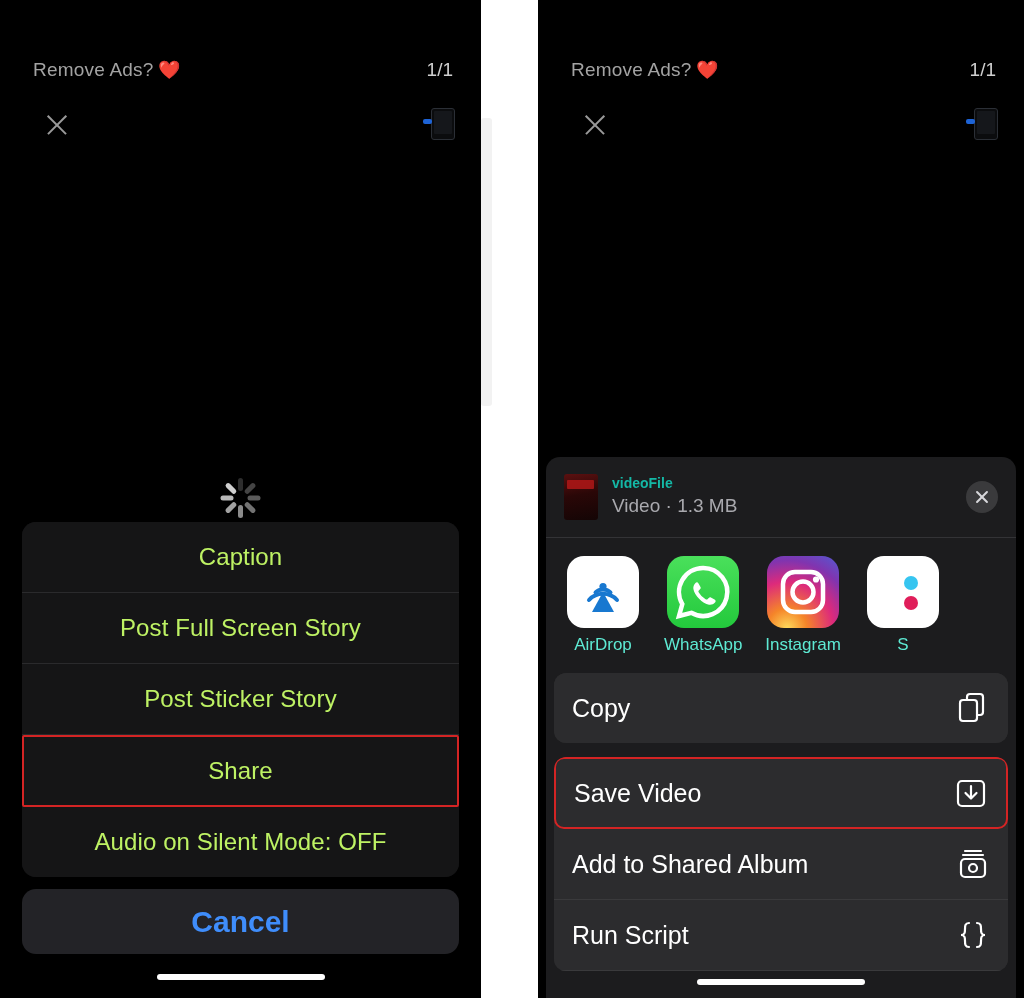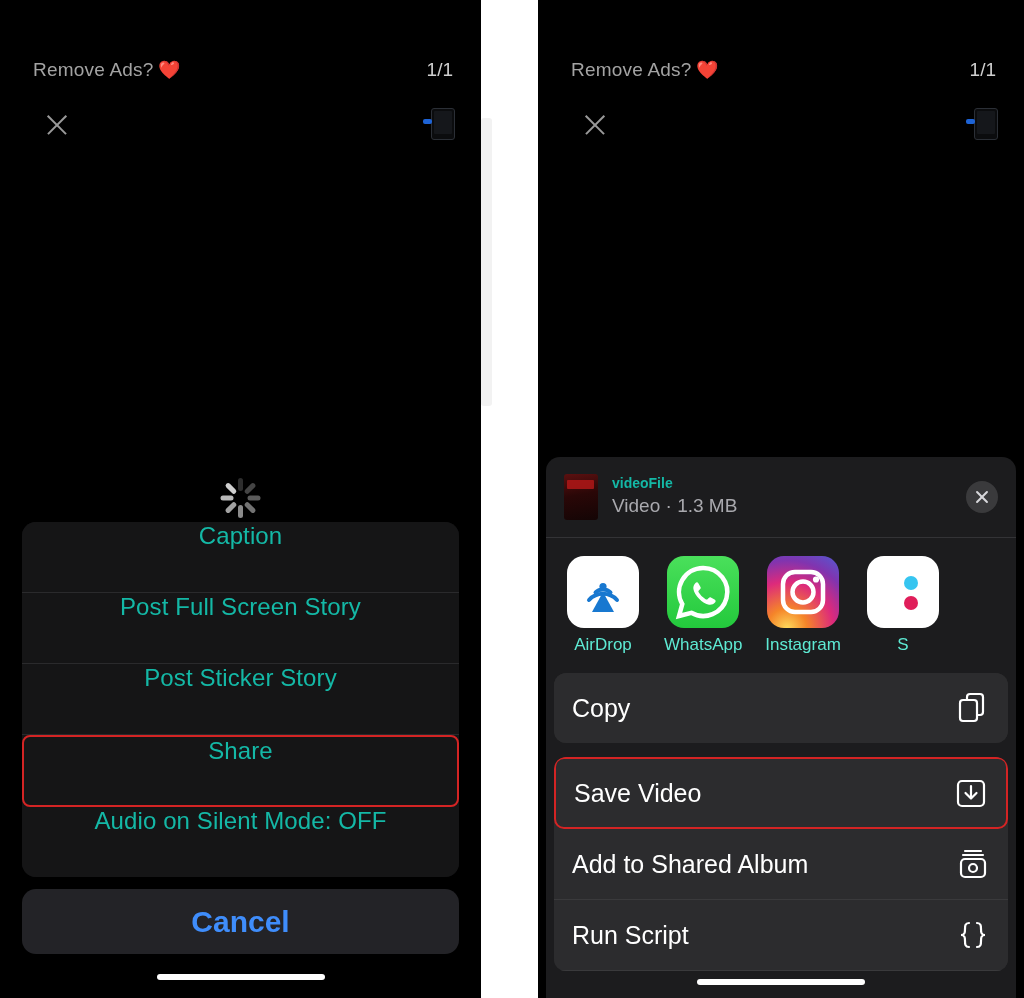--- a/index.html
+++ b/index.html
@@ -71,28 +71,28 @@
     margin-left:-2.5px;margin-top:-20px;border-radius:2.5px;
     background:#cfcfcf;transform-origin:50% 20px;
   }
 
   
   .action-sheet{
     position:absolute;left:22px;right:22px;top:522px;
     background:#151516;border-radius:14px;overflow:hidden;
   }
   .as-row{
-    height:70px;display:flex;align-items:flex-start;justify-content:center;
-    color:#14b8a6;font-size:24px;letter-spacing:.1px;
+    height:70px;display:flex;align-items:center;justify-content:center;
+    color:#bef264;font-size:24px;letter-spacing:.1px;
     border-bottom:1px solid #2a2a2c;position:relative;
     background:#151516;
   }
   .as-row:last-child{border-bottom:none;}
   .as-row.highlight{
-    border:2px solid #d42424;border-radius:8px;
+    border:2px solid #d42424;border-radius:2px;
     height:68px;
   }
   .cancel-btn{
     position:absolute;left:22px;right:22px;top:889px;height:65px;
     background:#232327;border-radius:14px;
     display:flex;align-items:center;justify-content:center;
     color:#3f8dfb;font-size:30px;font-weight:bold;
   }
 
   

